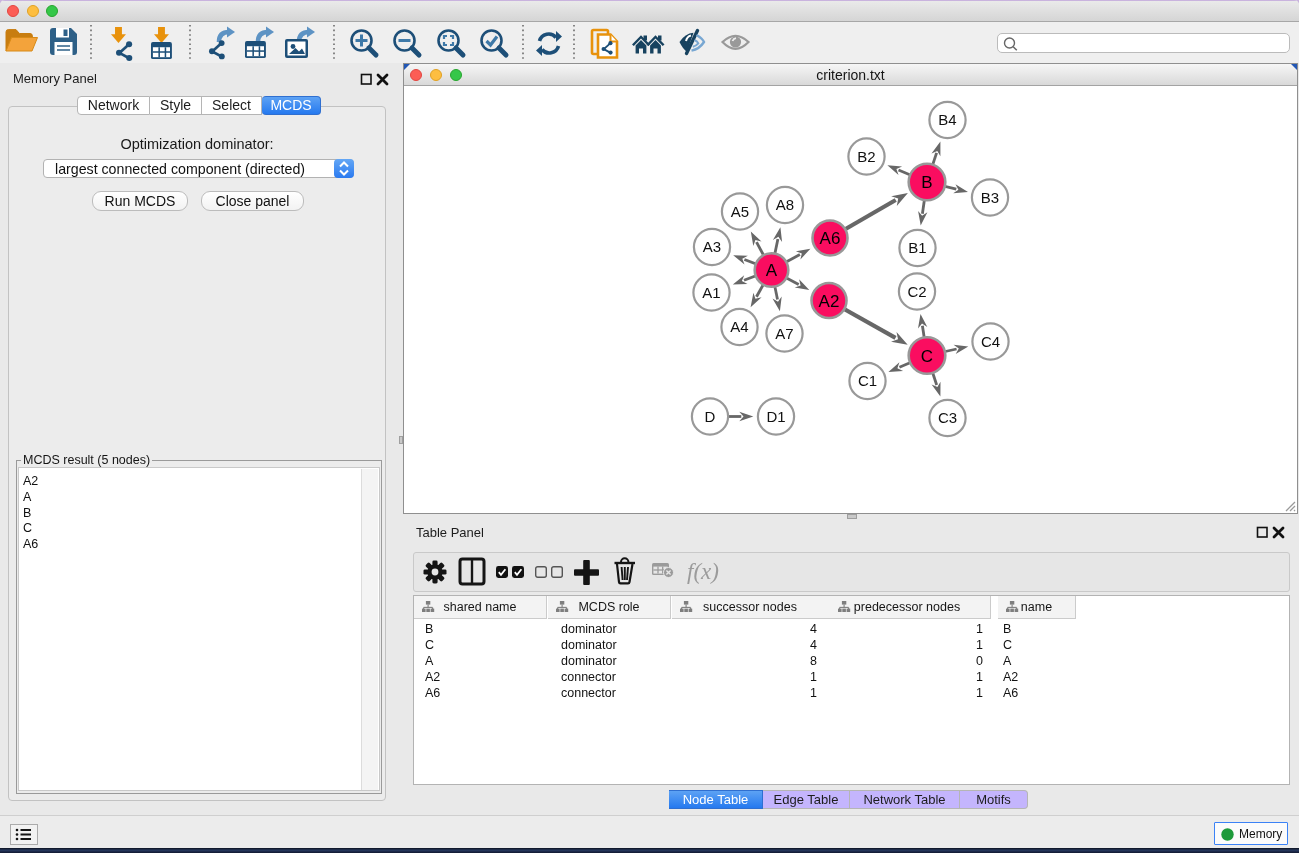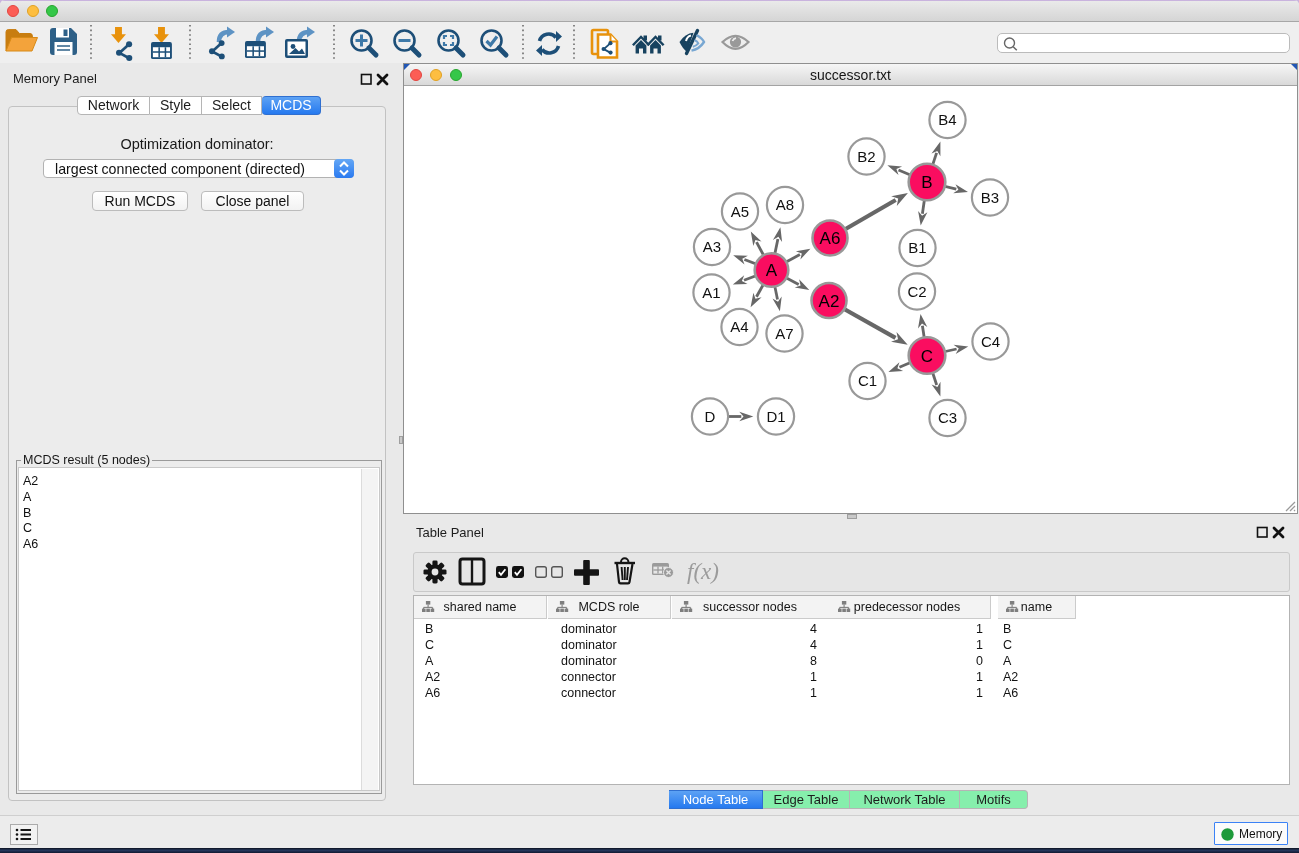--- a/index.html
+++ b/index.html
@@ -14,38 +14,38 @@
 .winbtns{position:absolute}
 .cp-box{position:absolute;left:8px;top:106px;width:378px;height:695px;background:#ececec;border:1px solid #c2c2c2;border-radius:4px}
 .tabs{position:absolute;top:96px;left:77px;height:19px;display:flex;z-index:3}
 .tab{height:19px;border:1px solid #b5b5b5;border-left:none;background:#fff;font-size:14px;color:#1c1c1c;text-align:center;line-height:17px}
 .tab.first{border-left:1px solid #b5b5b5;border-radius:4px 0 0 4px}
 .tab.sel{background:linear-gradient(180deg,#5da2f4,#2579ef);color:#fff;border-color:#2f6fd0;border-radius:4px}
 .lbl{position:absolute;font-size:14.5px;color:#1a1a1a}
 .select{position:absolute;left:43px;top:159px;width:311px;height:19px;background:#fff;border:1px solid #b2b2b2;border-radius:4px}
 .select .txt{position:absolute;left:11px;top:1px;font-size:14.2px;color:#111}
 .spinner{position:absolute;right:-1px;top:-1px;width:20px;height:19px;background:linear-gradient(180deg,#64a7f5,#2a7af0);border-radius:4px;}
-.btn{position:absolute;height:20px;background:linear-gradient(180deg,#ffffff,#f2f2f2);border:1px solid #bcbcbc;border-radius:4px;font-size:14px;color:#111;text-align:center;line-height:18px}
+.btn{position:absolute;height:20px;background:linear-gradient(180deg,#ffffff,#f2f2f2);border:1px solid #bcbcbc;border-radius:9px;font-size:14px;color:#111;text-align:center;line-height:18px}
 fieldset.mcds{position:absolute;left:16px;top:453px;width:366px;height:341px;border:1px solid #9a9a9a;background:#ececec}
 fieldset.mcds legend{font-size:12.5px;color:#151515;margin-left:4px;padding:0 2px}
 .mcds-list{position:absolute;left:1px;top:0px;width:362px;height:324px;background:#fff;border:1px solid #c9c9c9;overflow:hidden}
 .mcds-list .sb{position:absolute;right:1px;top:1px;width:17px;height:322px;background:#f4f4f4;border-left:1px solid #dcdcdc}
 .mcds-list div.it{font-size:12.5px;color:#111;height:15.8px;line-height:15.8px;padding-left:4px}
 .iw{position:absolute;left:403px;top:63px;width:895px;height:451px;background:#fff;border:1px solid #8f8f8f}
 .iw-tb{position:absolute;left:0;top:0;width:100%;height:22px;background:linear-gradient(180deg,#f6f6f6,#d9d9d9);border-bottom:1px solid #a3a3a3}
 .iw-tb .t{position:absolute;width:100%;text-align:center;top:3px;font-size:14px;color:#151515}
 .corner{position:absolute;width:0;height:0;z-index:4}
 .tp-title{position:absolute;left:416px;top:525px;font-size:13px;color:#1d1d1d}
 .tp-toolbar{position:absolute;left:413px;top:552px;width:877px;height:40px;background:#e6e6e6;border:1px solid #c9c9c9;border-radius:3px}
 .tbl{position:absolute;left:413px;top:595px;width:877px;height:190px;background:#fff;border:1px solid #b3b3b3}
 .th{position:absolute;top:596px;height:23px;background:#f3f3f3;border-right:1px solid #cbcbcb;border-bottom:1px solid #cbcbcb;font-size:12.5px;color:#161616;text-align:center;line-height:23px}
 .tr{position:absolute;left:0;height:16px;width:1299px}
 .tr span{position:absolute;font-size:12.5px;line-height:16px;color:#131313}
 .btabs{position:absolute;top:790px;left:669px;height:19px;display:flex;z-index:3}
-.btab{height:19px;border:1px solid #b5b5b5;border-left:none;background:#86efac;font-size:13px;color:#1c1c1c;text-align:center;line-height:17px}
+.btab{height:19px;border:1px solid #b5b5b5;border-left:none;background:#c4b5fd;font-size:13px;color:#1c1c1c;text-align:center;line-height:17px}
 .btab.last{border-radius:0 4px 4px 0}
 .btab.sel{background:linear-gradient(180deg,#5da2f4,#2579ef);color:#fff;border-color:#2f6fd0;border-radius:0}
 .statusbar{position:absolute;left:0;top:815px;width:100%;height:33px;background:#ececec;border-top:1px solid #cfcfcf}
 .membtn{position:absolute;left:1214px;top:822px;width:74px;height:23px;background:#fbfbfb;border:1px solid #3b82f6;border-radius:1px;font-size:12px;color:#111}
 .listbtn{position:absolute;left:10px;top:824px;width:28px;height:21px;background:#f2f2f2;border:1px solid #ababab}
 </style></head><body>
 <div class="desktop-top"></div>
 <div style="position:absolute;left:0;top:848px;width:1299px;height:5px;background:linear-gradient(180deg,#0c1220,#27395e 45%,#1b2646 75%,#121a30)"></div>
 <div class="win">
     <div style="position:absolute;left:0;top:0;width:100%;height:1px;background:rgba(197,173,221,0.9);z-index:40"></div>
@@ -231,21 +231,21 @@
         <div class="it">C</div>
         <div class="it">A6</div>
    </div>
  </fieldset>
 
  <div class="iw">
   <div class="iw-tb">
    <div class="light" style="left:6px;top:5px;background:#fc5d55;border:1px solid #e14640"></div>
    <div class="light" style="left:26px;top:5px;background:#fdbe40;border:1px solid #e0a123"></div>
    <div class="light" style="left:46px;top:5px;background:#35c749;border:1px solid #27a52e"></div>
-   <div class="t">successor.txt</div>
+   <div class="t">criterion.txt</div>
   </div>
   <div class="corner" style="left:0;top:0;border-top:6px solid #2257b5;border-right:6px solid transparent"></div>
   <div class="corner" style="right:0;top:0;border-top:6px solid #2257b5;border-left:6px solid transparent"></div>
   <svg width="12" height="12" style="position:absolute;right:1px;bottom:1px">
         <path d="M11 2 L2 11 M11 6 L6 11 M11 10 L10 11" stroke="#9a9a9a" stroke-width="1.3"></path>
       </svg>
  </div>
  <svg width="894" height="425" style="position:absolute;left:404px;top:86px" font-family="Liberation Sans,sans-serif">
   <g transform="translate(-404,-86)">
         <line x1="771.5" y1="270.0" x2="744.0" y2="280.3" stroke="#676767" stroke-width="2.8"></line>

